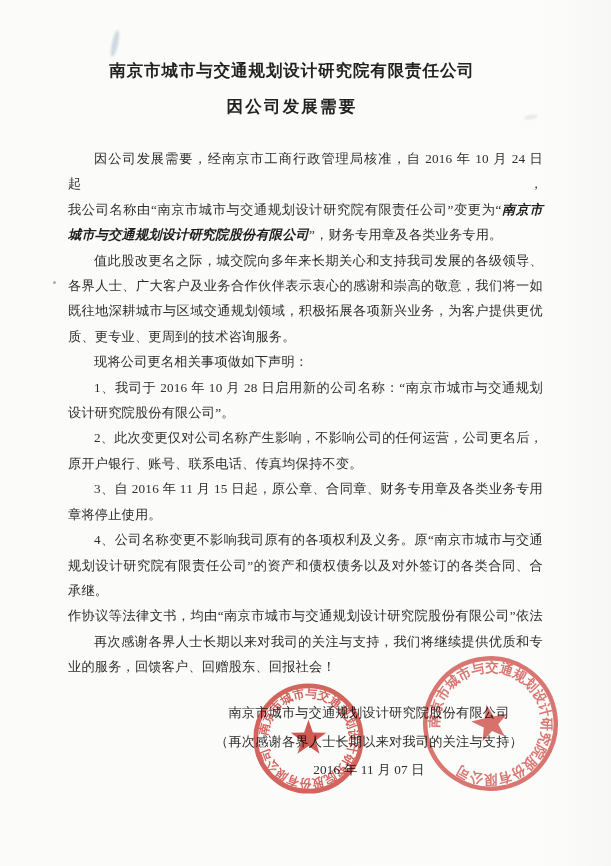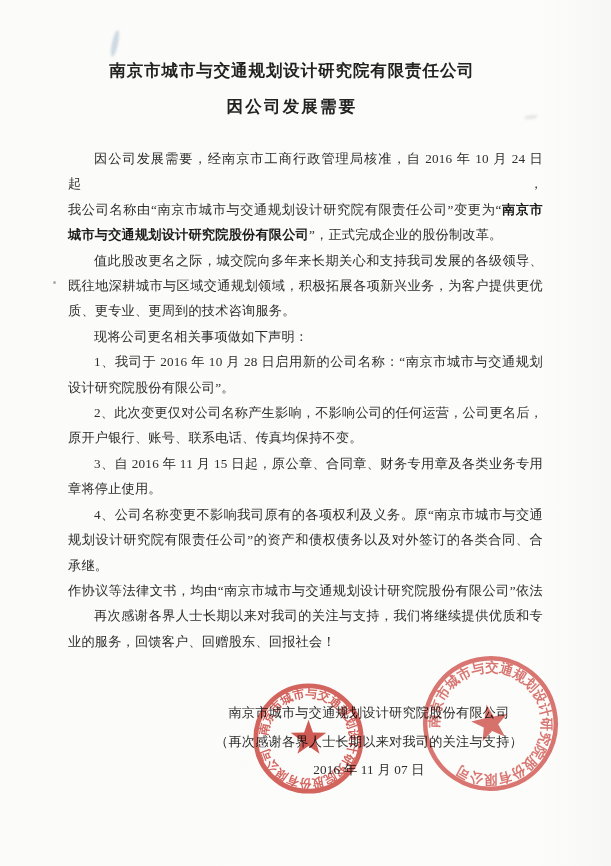--- a/index.html
+++ b/index.html
@@ -9,21 +9,21 @@
     font-family:"Liberation Serif","DejaVu Serif",serif;
     color:#2d2d2d;overflow:hidden;
   }
   .title{position:absolute;left:0;width:584px;text-align:center;font-weight:bold;color:#222;}
   .title-1{top:60px;font-size:16.5px;letter-spacing:0.9px;}
   .title-2{top:96px;font-size:16.5px;letter-spacing:2.2px;}
   .body-text{position:absolute;left:68px;top:146px;width:475px;}
   .line{font-size:13.2px;line-height:25.4px;letter-spacing:0.2px;white-space:normal;}
   .line.just{text-align:justify;text-align-last:justify;}
   .line.ind{text-indent:26px;}
-  .line .b{font-weight:bold;color:#1c1c1c;}
+  .line .b{font-weight:bold;color:#1c1c1c;font-style:italic;}
   .signature{position:absolute;left:204px;top:699px;width:330px;text-align:center;
     font-size:13.2px;line-height:28.6px;letter-spacing:0.2px;}
   .seal{position:absolute;mix-blend-mode:multiply;}
   .seal-left{left:251px;top:681px;width:115px;height:115px;opacity:0.88;}
   .seal-right{left:420px;top:653px;width:141px;height:141px;opacity:0.80;transform:rotate(-12deg);}
   .seal text{font-family:"Liberation Serif","DejaVu Serif",serif;font-weight:bold;}
   .pen-mark{position:absolute;left:112px;top:30px;width:6px;height:27px;
     background:#9fb6c9;opacity:0.5;border-radius:50%;transform:rotate(12deg);filter:blur(1px);}
   .dot-mark{position:absolute;left:53px;top:281px;width:3px;height:3px;
     background:#8a8a8a;border-radius:50%;opacity:0.7;}
@@ -38,22 +38,23 @@
   <div class="pen-mark"></div>
   <div class="dot-mark"></div>
   <div class="smudge"></div>
 
   <div class="title title-1">南京市城市与交通规划设计研究院有限责任公司</div>
   <div class="title title-2">因公司发展需要</div>
 
   <div class="body-text" id="bodyLines">
       <div class="line just ind"><span>因公司发展需要，经南京市工商行政管理局核准，自 2016 年 10 月 24 日起，</span></div>
       <div class="line just"><span>我公司名称由“南京市城市与交通规划设计研究院有限责任公司”变更为“</span><span class="b">南京市</span></div>
-      <div class="line"><span class="b">城市与交通规划设计研究院股份有限公司</span><span>”，正式完成企业的股份制改革。</span></div>
+      <div class="line"><span class="b">城市与交通规划设计研究院股份有限公司</span><span>”，财务专用章及各类业务专用。</span></div>
       <div class="line just ind"><span>值此股改更名之际，城交院向多年来长期关心和支持我司发展的各级领导、</span></div>
+      <div class="line just"><span>各界人士、广大客户及业务合作伙伴表示衷心的感谢和崇高的敬意，我们将一如</span></div>
       <div class="line just"><span>既往地深耕城市与区域交通规划领域，积极拓展各项新兴业务，为客户提供更优</span></div>
       <div class="line"><span>质、更专业、更周到的技术咨询服务。</span></div>
       <div class="line ind"><span>现将公司更名相关事项做如下声明：</span></div>
       <div class="line just ind"><span>1、我司于 2016 年 10 月 28 日启用新的公司名称：“南京市城市与交通规划</span></div>
       <div class="line"><span>设计研究院股份有限公司”。</span></div>
       <div class="line just ind"><span>2、此次变更仅对公司名称产生影响，不影响公司的任何运营，公司更名后，</span></div>
       <div class="line"><span>原开户银行、账号、联系电话、传真均保持不变。</span></div>
       <div class="line just ind"><span>3、自 2016 年  11 月 15 日起，原公章、合同章、财务专用章及各类业务专用</span></div>
       <div class="line"><span>章将停止使用。</span></div>
       <div class="line just ind"><span>4、公司名称变更不影响我司原有的各项权利及义务。原“南京市城市与交通</span></div>

